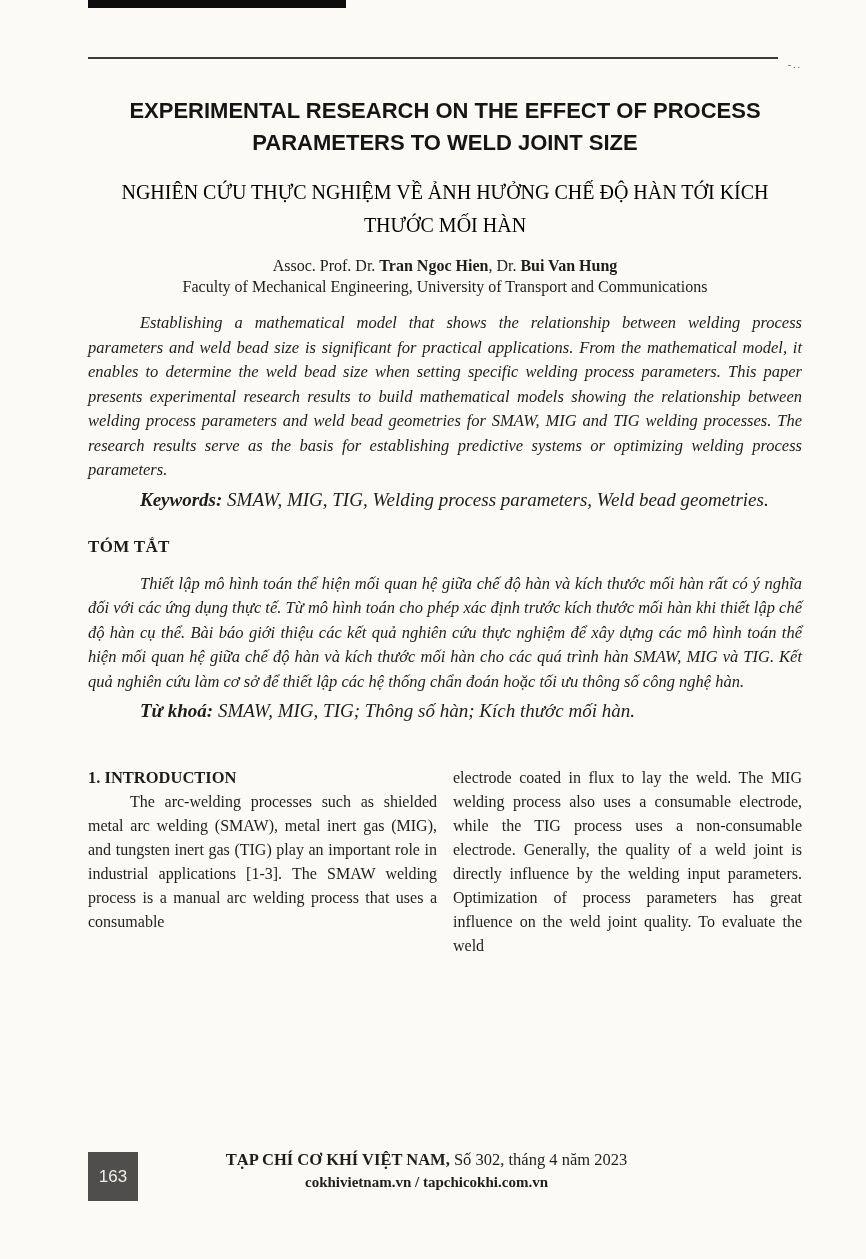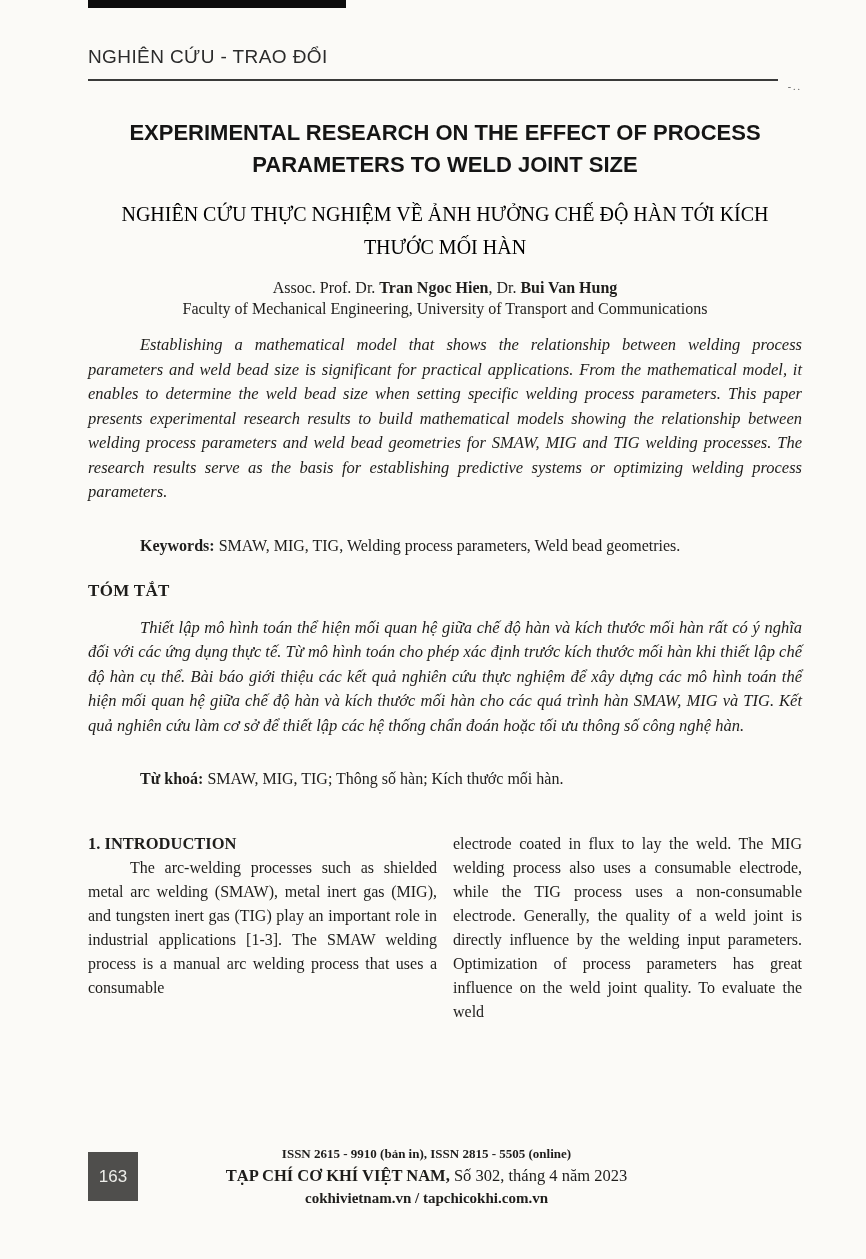--- a/index.html
+++ b/index.html
@@ -29,21 +29,21 @@
 
   .authors { margin-top: 15px; text-align: center; font-size: 16px; }
   .affiliation { margin-top: 3px; text-align: center; font-size: 16px; }
   .b { font-weight: bold; }
 
   .sec-heading { margin-top: 26px; font-weight: bold; font-size: 17px; letter-spacing: 0.3px; }
   .para {
     margin: 15px 0 0 0; text-align: justify; font-style: italic;
     font-size: 16.5px; line-height: 24.5px; text-indent: 52px;
   }
-  .kw-line { margin-top: 32px; text-indent: 52px; font-size: 16px; }
+  .kw-line { margin-top: 6px; text-indent: 52px; font-size: 19px; font-style: italic; }
   .kw-label { font-weight: bold; }
 
   .columns { margin-top: 44px; display: flex; gap: 16px; }
   .col { flex: 1; font-size: 16px; line-height: 24px; text-align: justify; }
   .col-heading { font-weight: bold; font-size: 16.5px; margin: 0 0 14px 0; }
   .col p { margin: 0; }
   .col p.indent { text-indent: 42px; }
 
   .footer { position: absolute; left: 88px; top: 1146px; width: 690px; display: flex; align-items: flex-start; }
   .pagenum {
@@ -58,21 +58,20 @@
 </style>
 </head>
 <body>
 
 <div class="page">
 
   <div class="scan-artifact-top"></div>
 
   <div class="content">
 
-    <div class="running-header">NGHIÊN CỨU - TRAO ĐỔI</div>
     <div class="header-rule">
       <span class="rule-tail">-..</span>
     </div>
 
     <div class="title-en">EXPERIMENTAL RESEARCH ON THE EFFECT OF PROCESS PARAMETERS TO WELD JOINT SIZE</div>
 
     <div class="title-vi">NGHIÊN CỨU THỰC NGHIỆM VỀ ẢNH HƯỞNG CHẾ ĐỘ HÀN TỚI KÍCH THƯỚC MỐI HÀN</div>
 
     <div class="authors">
       <span>Assoc. Prof. Dr.</span>
@@ -104,21 +103,20 @@
       <div class="col">
         <p>electrode coated in flux to lay the weld. The MIG welding process also uses a consumable electrode, while the TIG process uses a non-consumable electrode. Generally, the quality of a weld joint is directly influence by the welding input parameters. Optimization of process parameters has great influence on the weld joint quality. To evaluate the weld</p>
       </div>
     </div>
 
   </div>
 
   <div class="footer">
     <div class="pagenum">163</div>
     <div class="footer-text">
-      <div class="f-issn">ISSN 2615 - 9910 (bản in), ISSN 2815 - 5505 (online)</div>
       <div class="f-journal">
         <span class="b">TẠP CHÍ CƠ KHÍ VIỆT NAM,</span>
         <span>Số 302, tháng 4 năm 2023</span>
       </div>
       <div class="f-web">cokhivietnam.vn / tapchicokhi.com.vn</div>
     </div>
   </div>
 
 </div>
 

